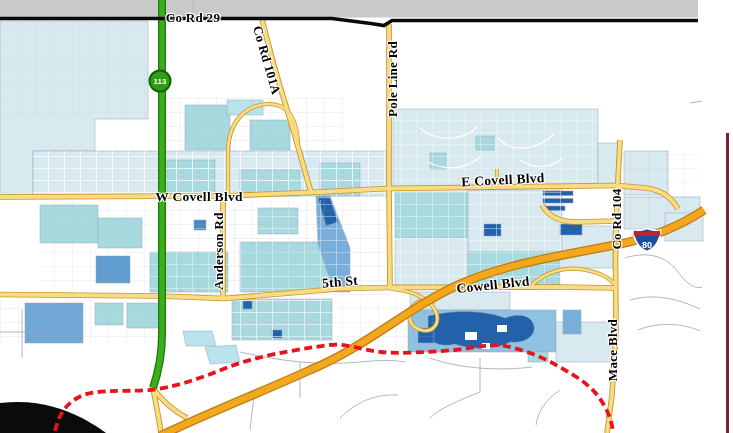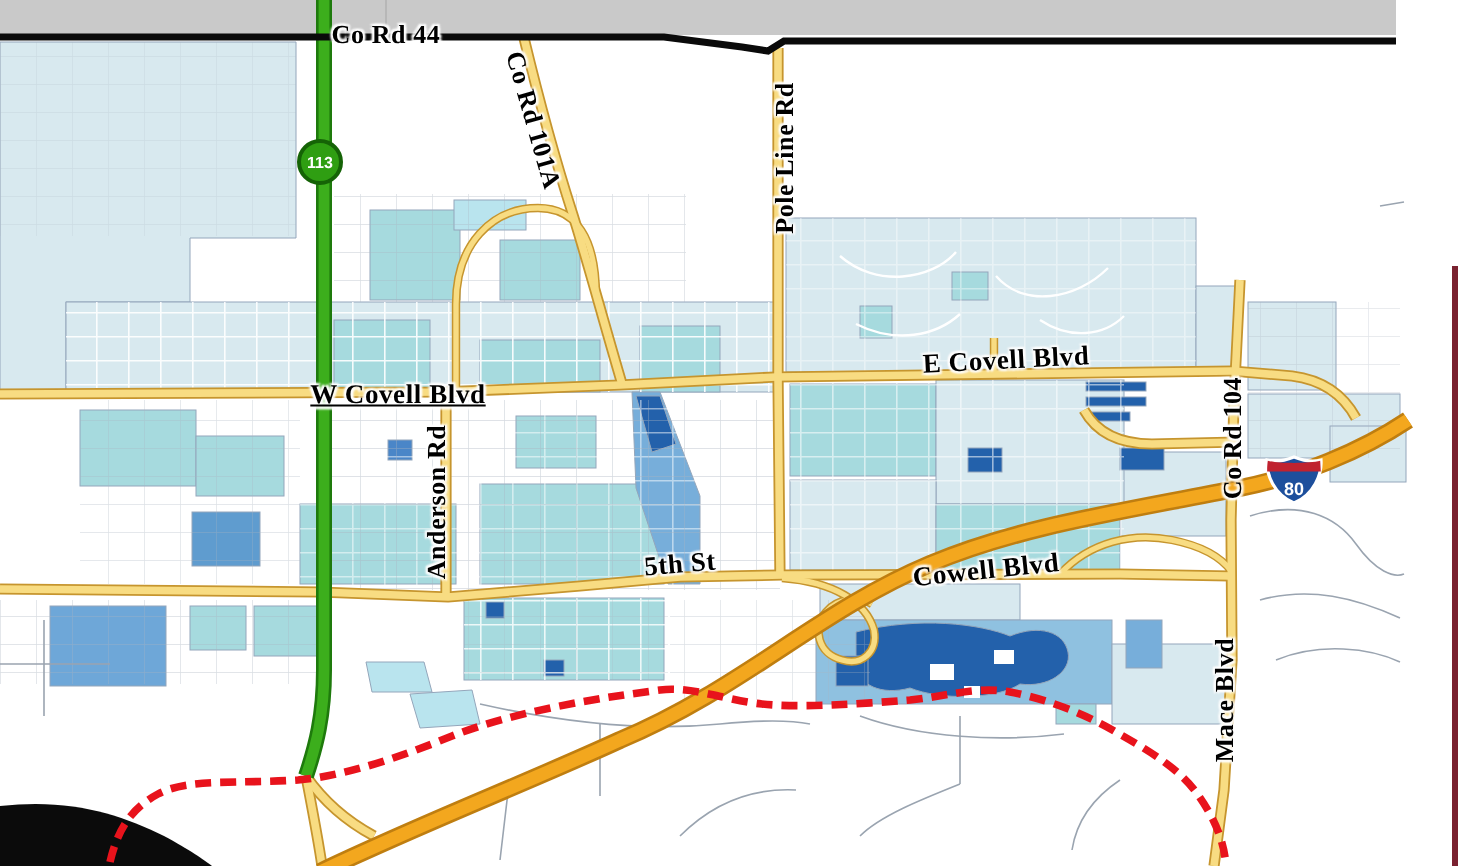--- a/index.html
+++ b/index.html
@@ -189,23 +189,23 @@
     <text text-anchor="middle" y="3" font-family="Liberation Sans, sans-serif" font-size="8" font-weight="bold" fill="#ffffff">113</text>
   </g>
 
   <g transform="translate(647,240)">
     <path d="M0,-11.5 C5,-9.5 10,-9 13.5,-10 C14,-3 10,7.5 0,11.5 C-10,7.5 -14,-3 -13.5,-10 C-10,-9 -5,-9.5 0,-11.5 Z" fill="#1d4f9c" stroke="#ffffff" stroke-width="1.6"></path>
     <path d="M-13.1,-9.6 C-8,-8.2 8,-8.2 13.1,-9.6 L13.4,-4.2 L-13.4,-4.2 C-13.5,-6 -13.3,-8 -13.1,-9.6 Z" fill="#c0222f"></path>
     <text text-anchor="middle" y="7.5" font-family="Liberation Sans, sans-serif" font-size="9" font-weight="bold" fill="#ffffff">80</text>
   </g>
 </svg>
 
-  <div class="lbl" style="left:193px;top:17px;transform:translate(-50%,-50%);">Co Rd 44</div>
+  <div class="lbl" style="left:193px;top:17px;transform:translate(-50%,-50%);">Co Rd 29</div>
   <div class="lbl" style="left:267px;top:60px;transform:translate(-50%,-50%) rotate(74deg);">Co Rd 101A</div>
   <div class="lbl" style="left:392px;top:79px;transform:translate(-50%,-50%) rotate(-90deg);">Pole Line Rd</div>
-  <div class="lbl big" style="left:199px;top:197px;transform:translate(-50%,-50%);text-decoration:underline;">W Covell Blvd</div>
+  <div class="lbl big" style="left:199px;top:197px;transform:translate(-50%,-50%);">W Covell Blvd</div>
   <div class="lbl big" style="left:503px;top:180px;transform:translate(-50%,-50%) rotate(-3deg);">E Covell Blvd</div>
   <div class="lbl" style="left:218px;top:251px;transform:translate(-50%,-50%) rotate(-90deg);">Anderson Rd</div>
   <div class="lbl big" style="left:340px;top:282px;transform:translate(-50%,-50%) rotate(-5deg);">5th St</div>
   <div class="lbl big" style="left:493px;top:285px;transform:translate(-50%,-50%) rotate(-6deg);">Cowell Blvd</div>
   <div class="lbl" style="left:616px;top:219px;transform:translate(-50%,-50%) rotate(-90deg);">Co Rd 104</div>
   <div class="lbl" style="left:612px;top:350px;transform:translate(-50%,-50%) rotate(-90deg);">Mace Blvd</div>
 </div>
 
 </body></html>

